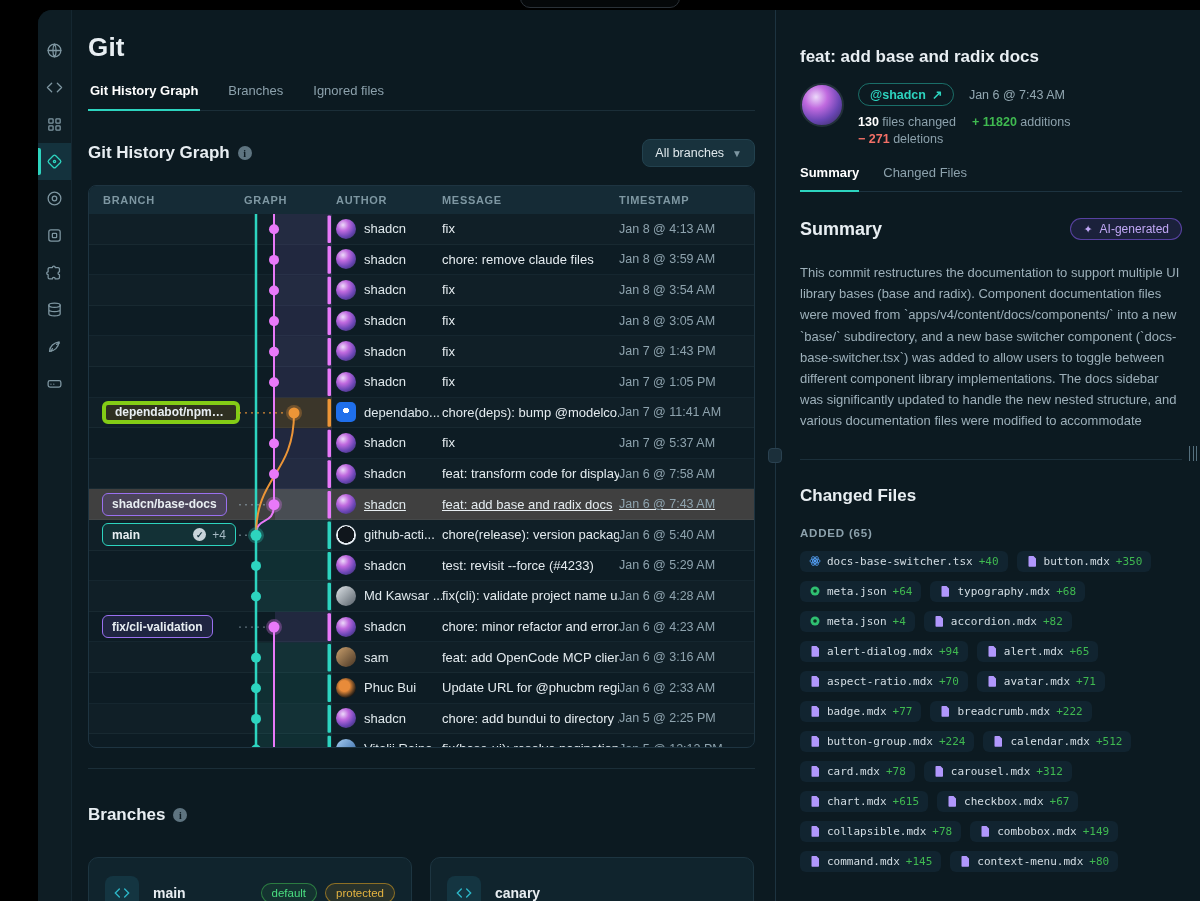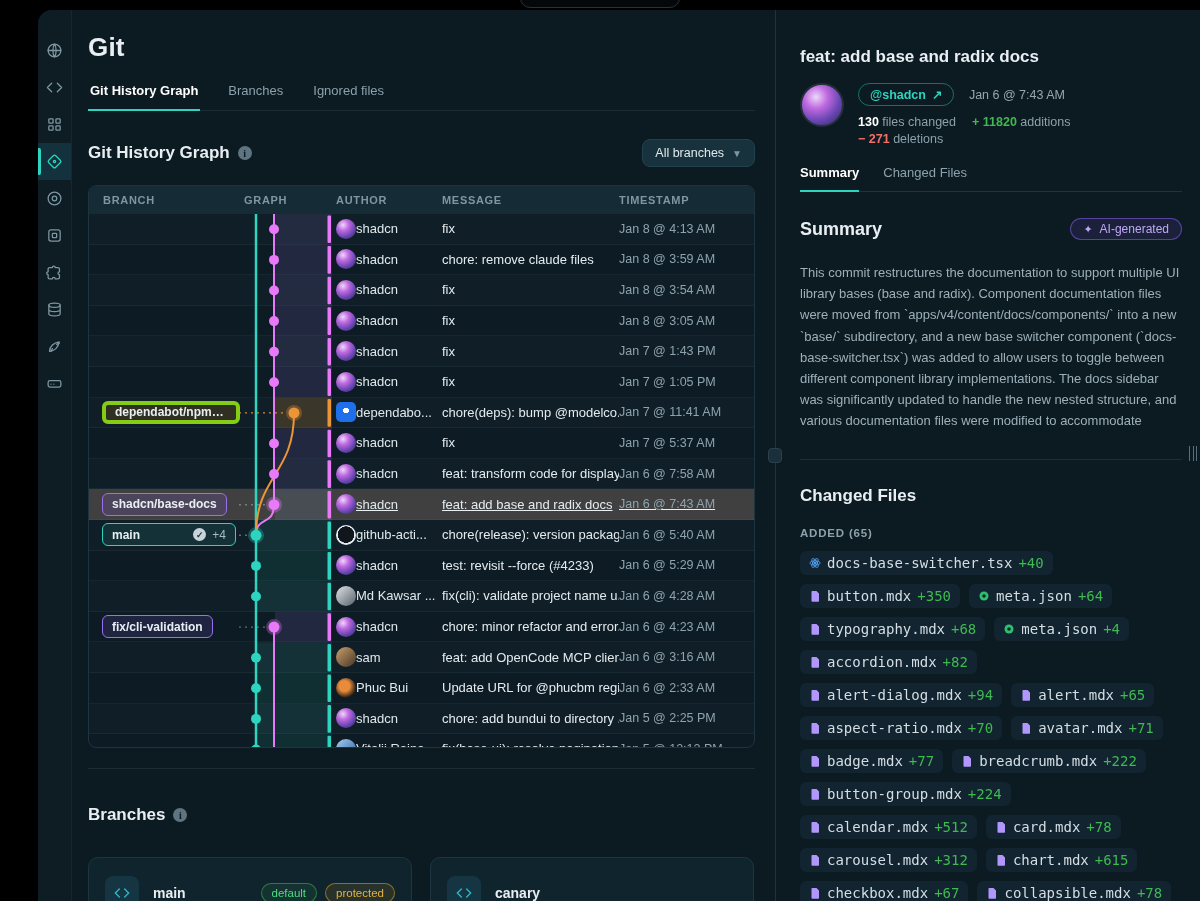--- a/index.html
+++ b/index.html
@@ -48,21 +48,21 @@
   .thead { display:grid; grid-template-columns:155px 88px 110px 177px 1fr; height:28px;
     align-items:center; background:#152b36; font-size:11px; font-weight:700;
     letter-spacing:0.7px; color:#7e97a2; }
   .thead .c1 { padding-left:14px; } .thead .c3 { padding-left:4px; }
   .tbody { position:relative; height:533px; overflow:hidden; }
   .grow { display:grid; grid-template-columns:155px 88px 110px 177px 1fr; height:30.6px;
     align-items:center; border-bottom:1px solid rgba(125,160,180,0.08); font-size:13px; cursor:pointer; }
   .grow:nth-child(odd) { background:rgba(255,255,255,0.015); }
   .grow.selected { background:#404040;text-decoration:underline; }
   .cell { white-space:nowrap; overflow:hidden; }
-  .cell.author { display:flex; align-items:center; gap:0; padding-left:4px; color:#dfe8ec; }
+  .cell.author { display:flex; align-items:center; gap:8px; padding-left:4px; color:#dfe8ec; }
   .cell.msg { color:#e4ebef; }
   .cell.time { color:#8ea3ae; font-size:12.5px; }
   .avatar20 { width:20px; height:20px; border-radius:50%; flex:none; }
   .av-shadcn { background:radial-gradient(circle at 35% 30%, #ecd9fa 0%, #c06adf 30%, #6b46b5 62%, #2b2752 100%); }
   .av-dependabot { border-radius:5px; background:#1f6feb;
     background-image:radial-gradient(circle at 50% 42%, #fff 0 18%, transparent 19%); }
   .av-github { background:radial-gradient(circle at 50% 48%, #10161c 0 56%, #e6edf3 58%); }
   .av-kawsar { background:linear-gradient(135deg,#dfe4e8,#566069); }
   .av-sam { background:linear-gradient(135deg,#caa06d,#473524); }
   .av-phuc { background:radial-gradient(circle at 42% 40%, #e88b3a 0 32%, #1d1a16 72%); }
@@ -136,21 +136,21 @@
   .ai-badge { margin-left:auto; display:inline-flex; align-items:center; gap:7px;
     background:rgba(139,92,246,0.12); border:1px solid rgba(139,92,246,0.55); color:#c0a7f5;
     font-size:12px; padding:3px 12px; border-radius:999px; }
   .ai-badge .sp { font-size:11px; }
   .sum-text { margin-top:22px; color:#9db0ba; font-size:13px; line-height:1.63; }
   .cd-hr { height:1px; background:#1b2f3a; margin:27px 0 0; }
   .cf-head { margin-top:26px; font-size:17px; font-weight:700; }
   .cf-group { margin-top:21px; font-size:11.5px; font-weight:700; letter-spacing:0.8px; color:#8ca1ac; }
   .chips { margin-top:12px; display:flex; flex-wrap:wrap; gap:9px 9px; }
   .chip { display:inline-flex; align-items:center; gap:6px; background:#112430; border-radius:6px;
-    padding:4px 9px; font-family:"DejaVu Sans Mono", monospace; font-size:14px; color:#d4dee4; cursor:pointer; }
+    padding:4px 9px; font-family:"DejaVu Sans Mono", monospace; font-size:11px; color:#d4dee4; cursor:pointer; }
   .chip .cnt { color:#3fb950; }
   .chip svg { width:12px; height:12px; flex:none; }
 </style>
 </head>
 <body>
 
 <div class="top-chrome"></div>
 
 <div class="app">
 

